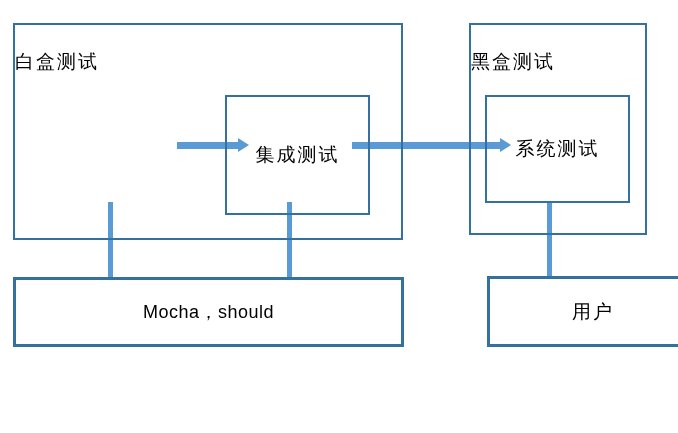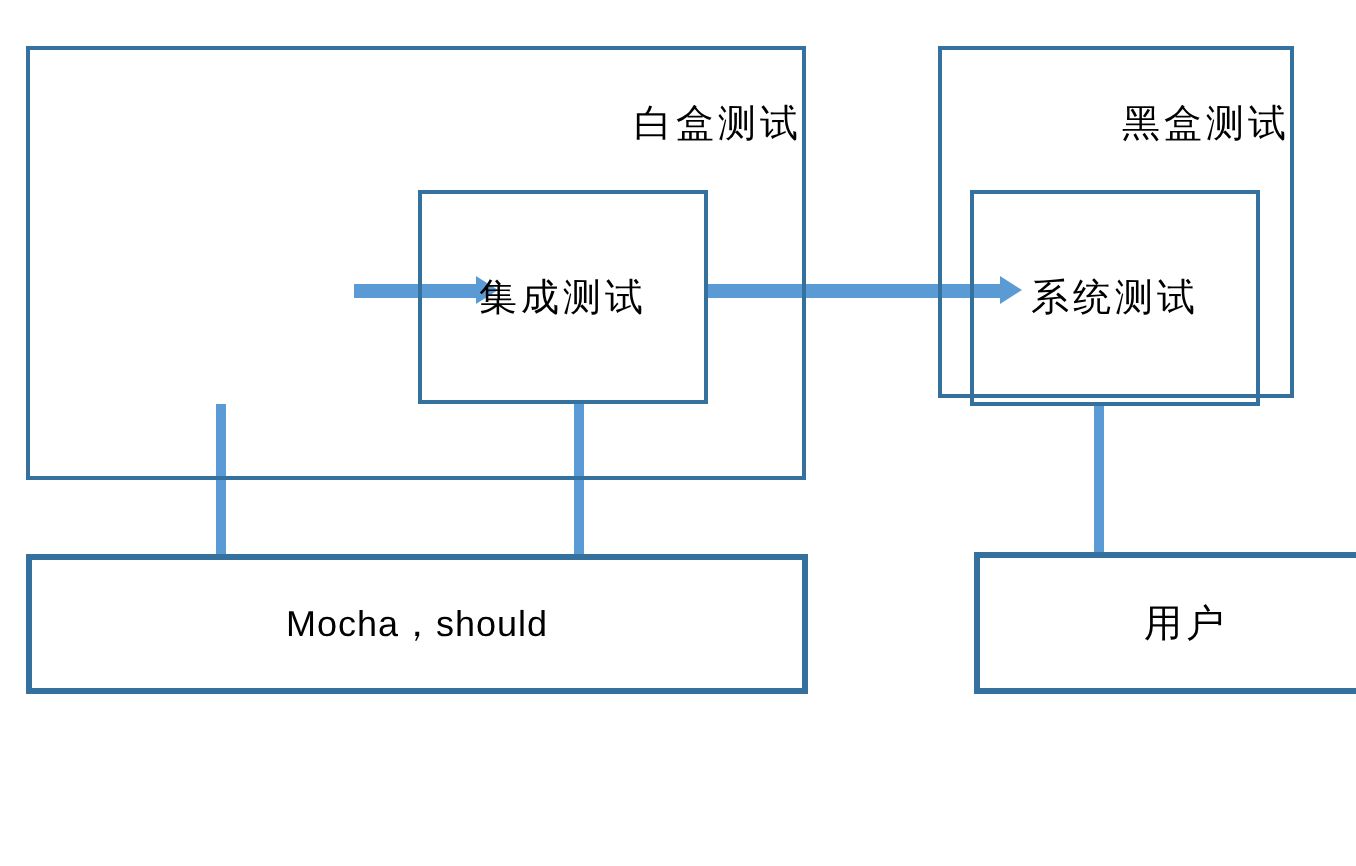--- a/index.html
+++ b/index.html
@@ -28,21 +28,21 @@
     border: 2px solid var(--border-color);
     background: transparent;
     z-index: 2;
   }
   .box.thick { border-width: 3px; }
   .group-label {
     position: absolute;
     left: 0;
     right: 0;
     top: 24px;
-    text-align: right;
+    text-align: left;
     font-size: 19px;
     letter-spacing: 2px;
     color: var(--text-color);
   }
   .center-label {
     position: absolute;
     inset: 0;
     display: flex;
     align-items: center;
     justify-content: center;
@@ -86,25 +86,25 @@
   <div class="arrow-head" style="left:238px; top:138px;"></div>
 
   <div class="arrow-shaft" style="left:352px; top:142px; width:148px;"></div>
   <div class="arrow-head" style="left:500px; top:138px;"></div>
 
   <div class="box" style="left:13px; top:23px; width:390px; height:217px;">
     <div class="group-label">白盒测试</div>
   </div>
 
 
-  <div class="box" style="left:209px; top:95px; width:145px; height:107px;padding-left:12px;">
+  <div class="box" style="left:225px; top:95px; width:145px; height:120px;padding-left:12px;">
     <div class="center-label">集成测试</div>
   </div>
 
-  <div class="box" style="left:469px; top:23px; width:178px; height:176px;">
+  <div class="box" style="left:469px; top:23px; width:178px; height:212px;">
     <div class="group-label">黑盒测试</div>
   </div>
 
   <div class="box" style="left:485px; top:95px; width:145px; height:108px;">
     <div class="center-label">系统测试</div>
   </div>
 
   <div class="box thick" style="left:13px; top:277px; width:391px; height:70px;">
     <div class="center-label latin">Mocha，should</div>
   </div>

